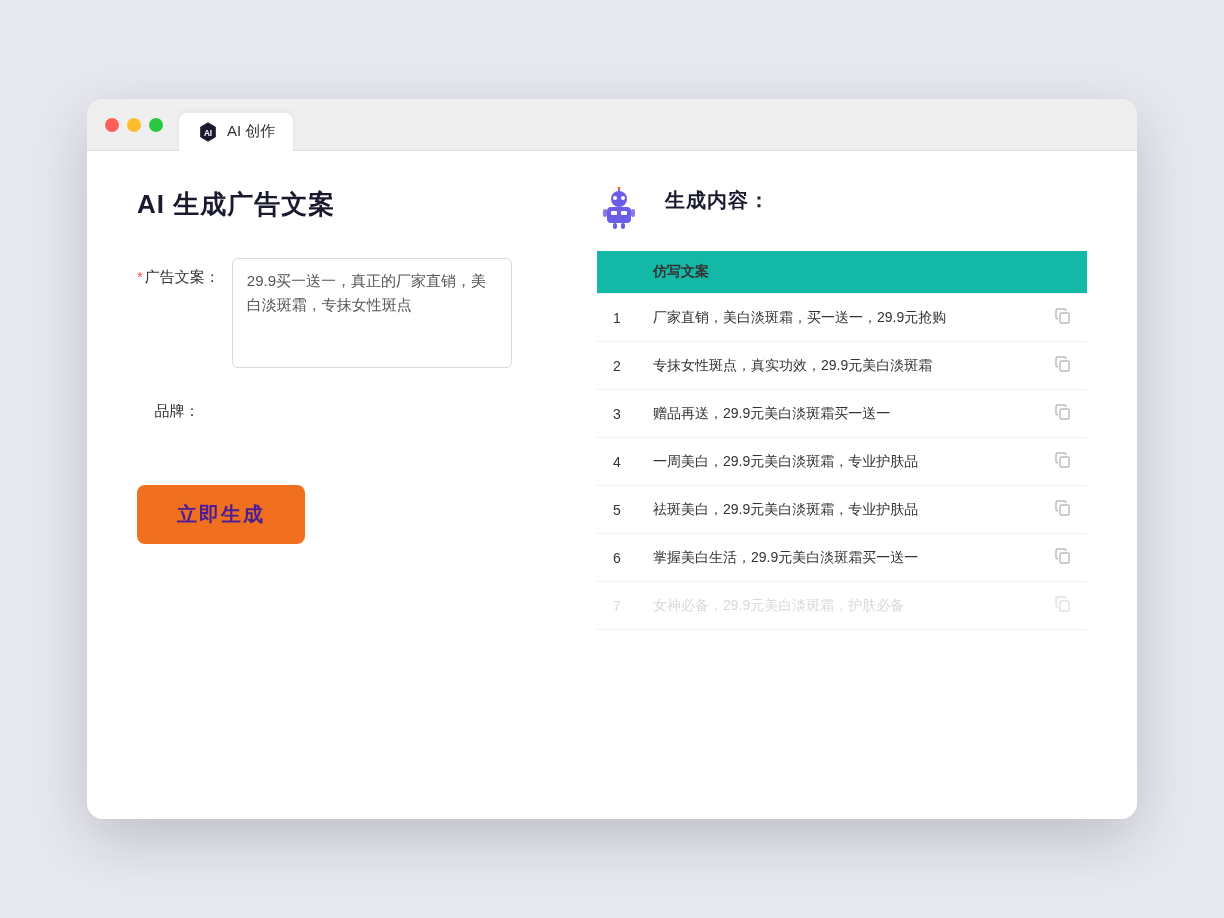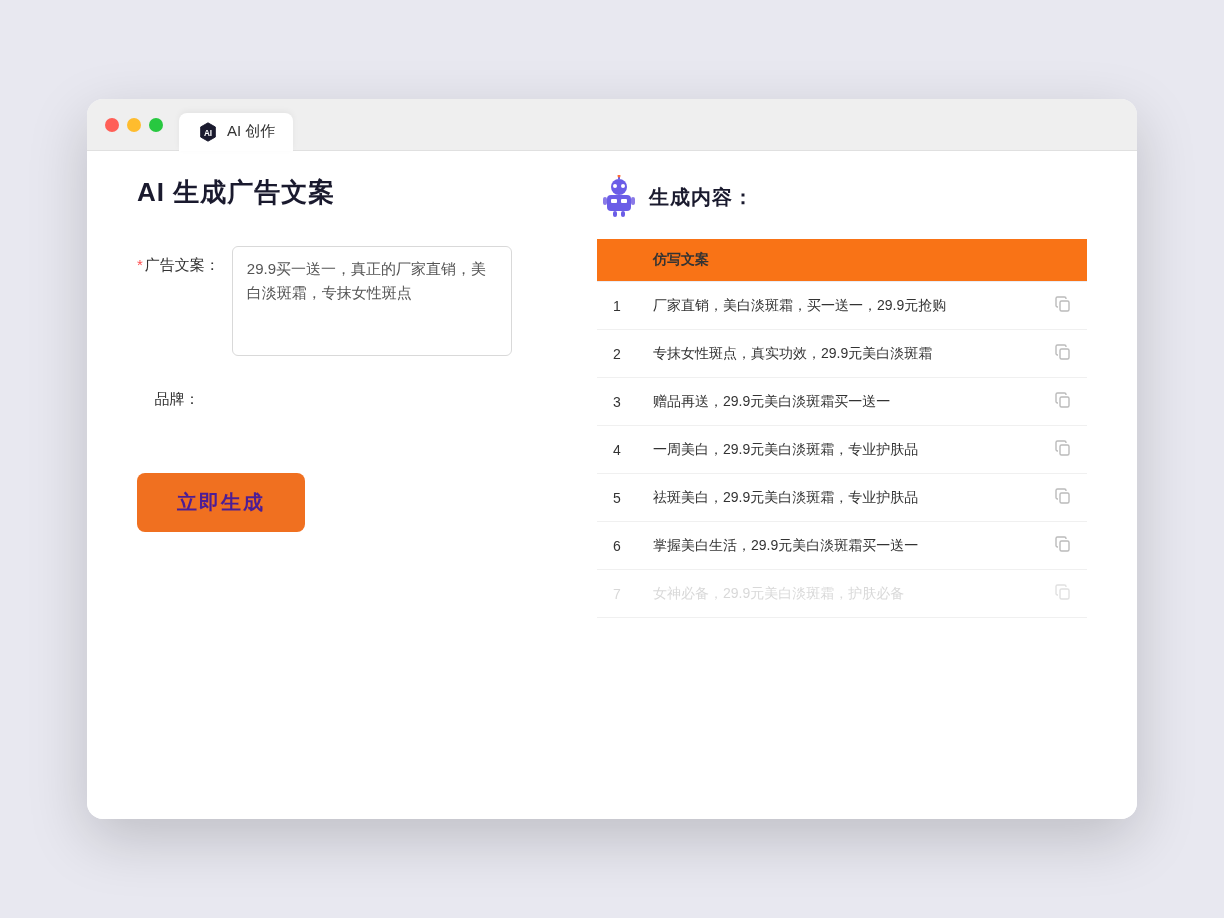--- a/index.html
+++ b/index.html
@@ -67,21 +67,21 @@
     .tab-label {
       font-size: 15px;
       color: #333;
       font-weight: 400;
     }
 
     .content-area {
       background: #ffffff;
       min-height: 668px;
       display: flex;
-      padding: 24px 50px;
+      padding: 36px 50px;
       gap: 60px;
     }
 
     
     .left-panel {
       flex: 0 0 400px;
     }
 
     .page-title {
       font-size: 26px;
@@ -144,22 +144,21 @@
     }
 
     
     .right-panel {
       flex: 1;
       min-width: 0;
     }
 
     .result-header {
       display: flex;
-      align-items: center;
-      gap: 8px;
+      gap: 24px;
       margin-bottom: 20px;
     }
 
     .robot-icon {
       width: 44px;
       height: 44px;
     }
 
     .result-title {
       font-size: 20px;
@@ -167,21 +166,21 @@
       color: #1a1a2e;
       letter-spacing: 1px;
     }
 
     .result-table {
       width: 100%;
       border-collapse: collapse;
     }
 
     .result-table thead tr {
-      background: #f97316;
+      background: #14b8a6;
     }
 
     .result-table th {
       padding: 12px 16px;
       font-size: 14px;
       font-weight: 600;
       color: #333;
       text-align: left;
       border-bottom: 1px solid #e8ecf5;
     }

